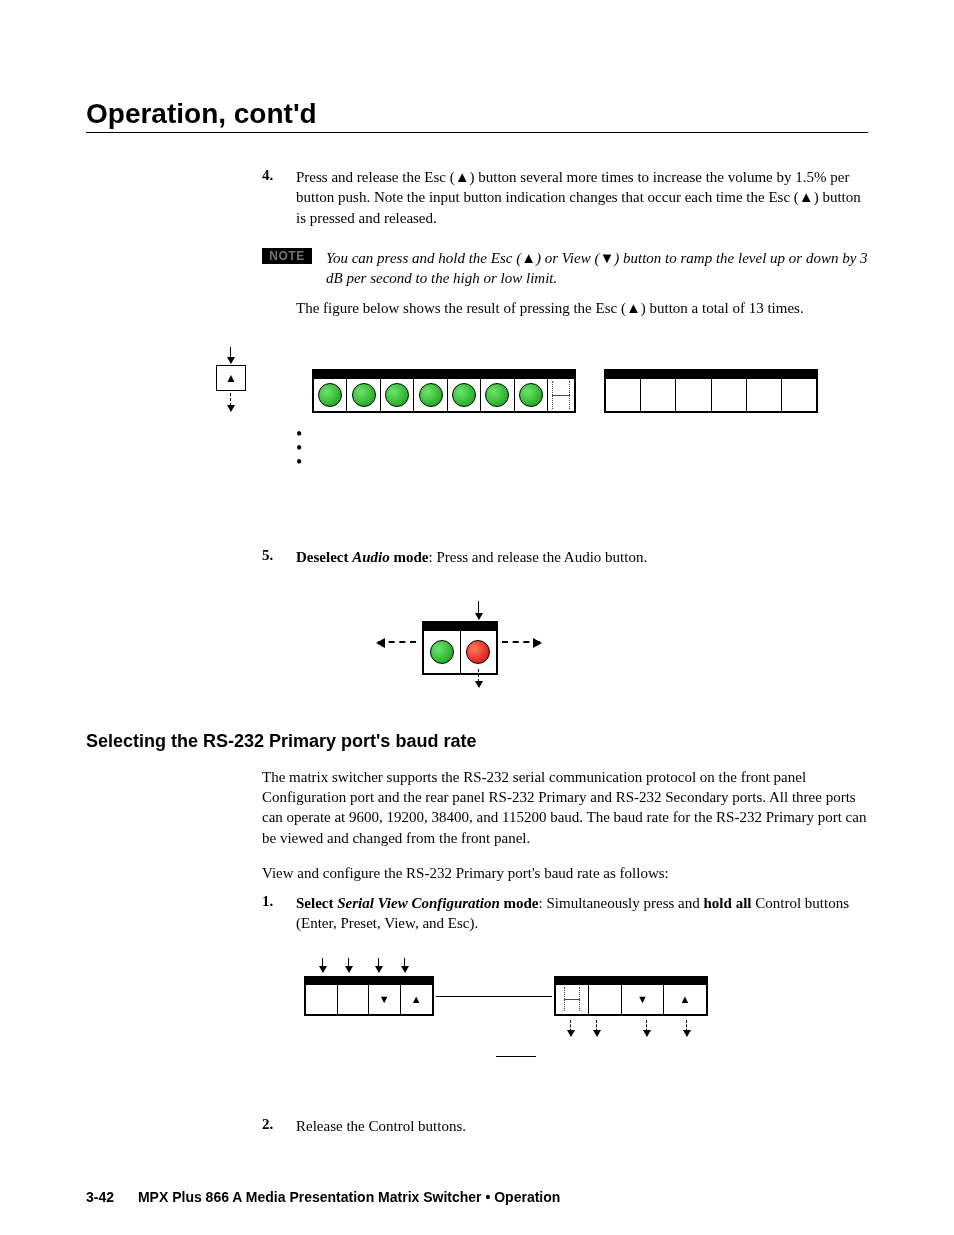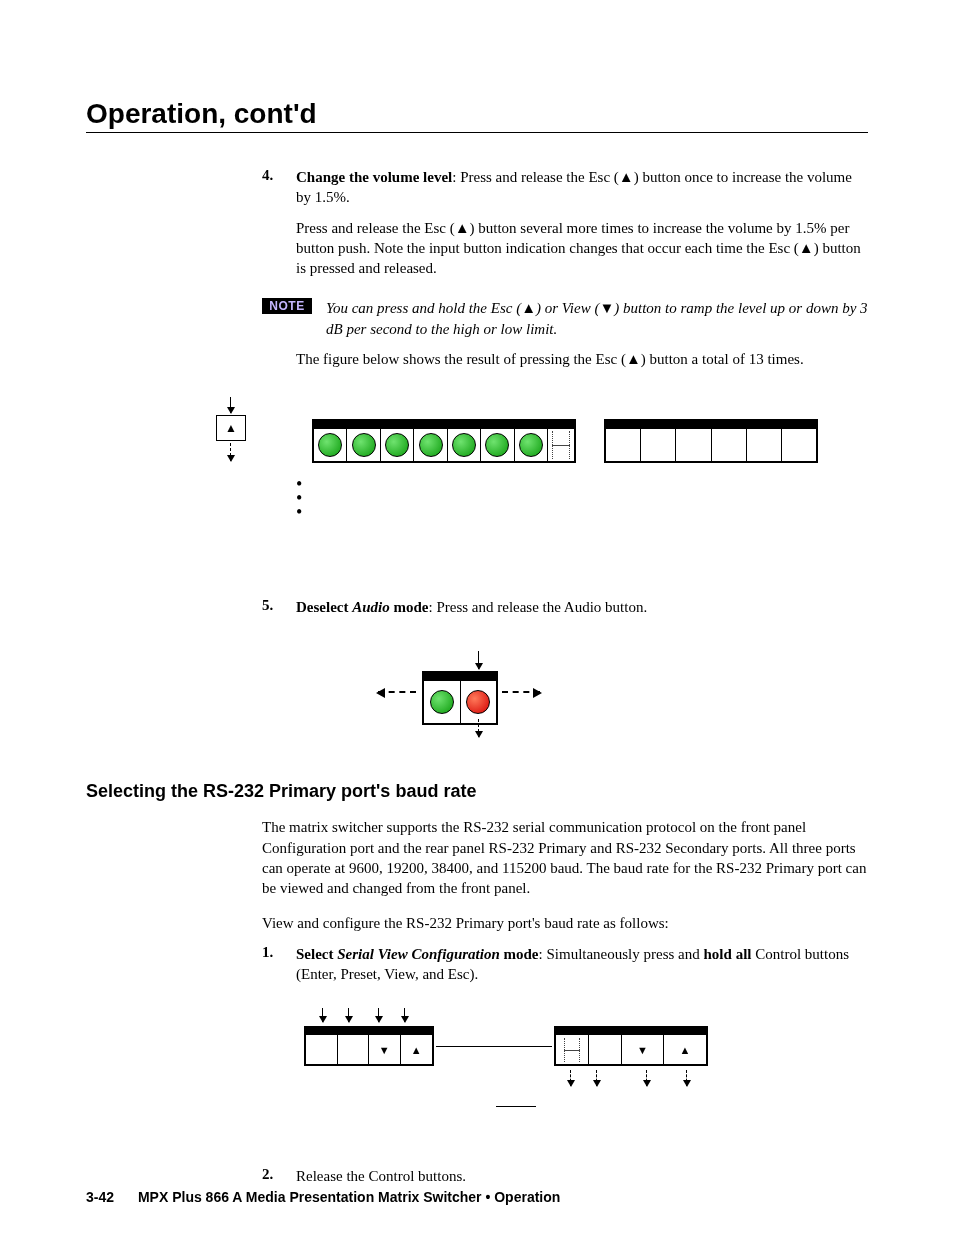--- a/index.html
+++ b/index.html
@@ -44,21 +44,21 @@
   .step-body p { margin: 0 0 10px 0; }
   .note-row {
     display: flex;
     align-items: flex-start;
     margin-bottom: 10px;
   }
   .note-badge {
     width: 50px;
     flex: none;
     background: #000;
-    color: #c4b5fd;
+    color: #737373;
     font-family: Arial, sans-serif;
     font-weight: bold;
     font-size: 12px;
     text-align: center;
     padding: 1px 0;
     margin-right: 14px;
     letter-spacing: 0.5px;
   }
   .note-text {
     flex: 1;
@@ -248,23 +248,20 @@
 <body>
 
 <h1 class="page-title">Operation, cont'd</h1>
 <hr class="rule">
 
 <div class="indent-block">
 
   <div class="step">
     <div class="step-num">4.</div>
     <div class="step-body">
-      <p>
-        <b>Change the volume level</b><span>: Press and release the Esc (▲) button once to increase the volume by 1.5%.</span>
-      </p>
       <p>Press and release the Esc (▲) button several more times to increase the volume by 1.5% per button push.  Note the input button indication changes that occur each time the Esc (▲) button is pressed and released.</p>
     </div>
   </div>
 
   <div class="note-row">
     <div class="note-badge">NOTE</div>
     <div class="note-text">You can press and hold the Esc (▲) or View (▼) button to ramp the level up or down by 3 dB per second to the high or low limit.</div>
   </div>
 
   <div class="step">

